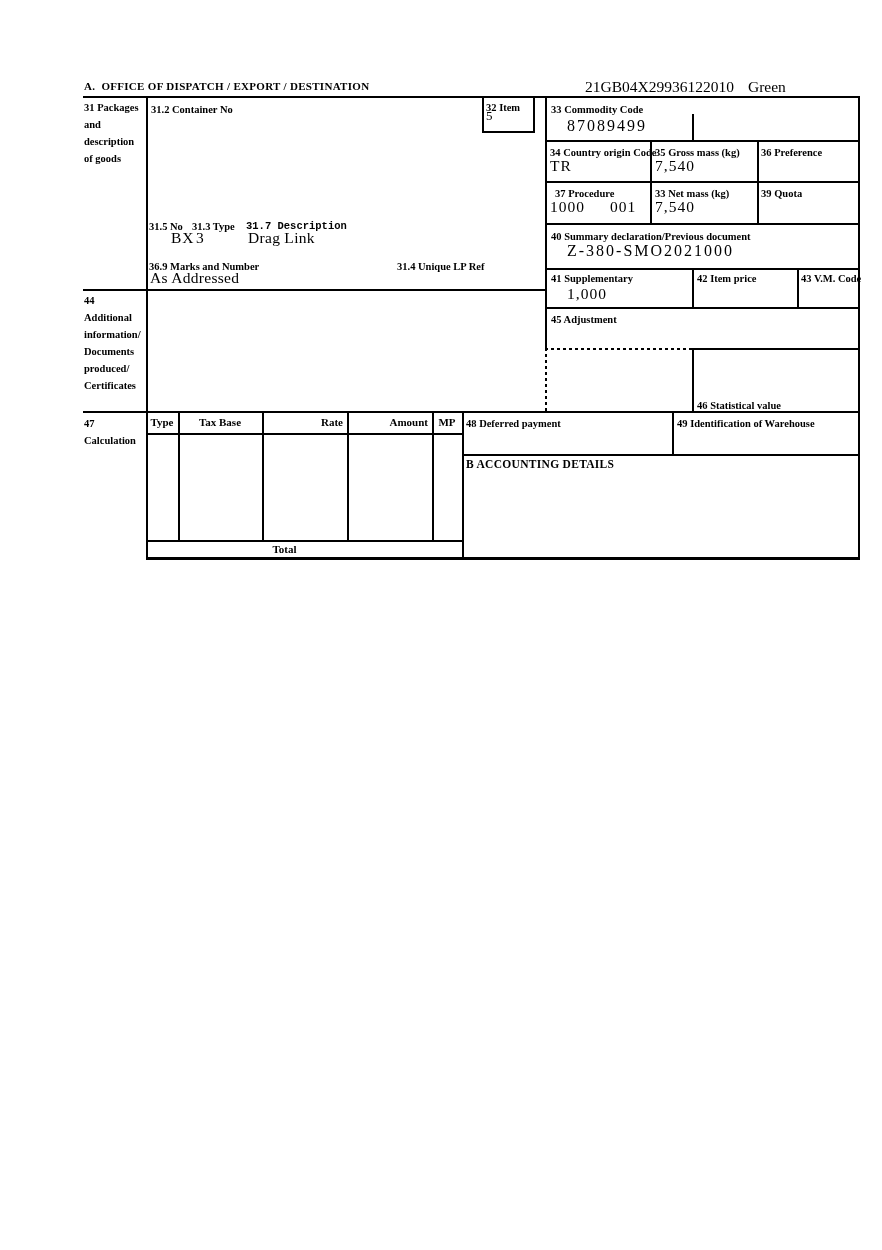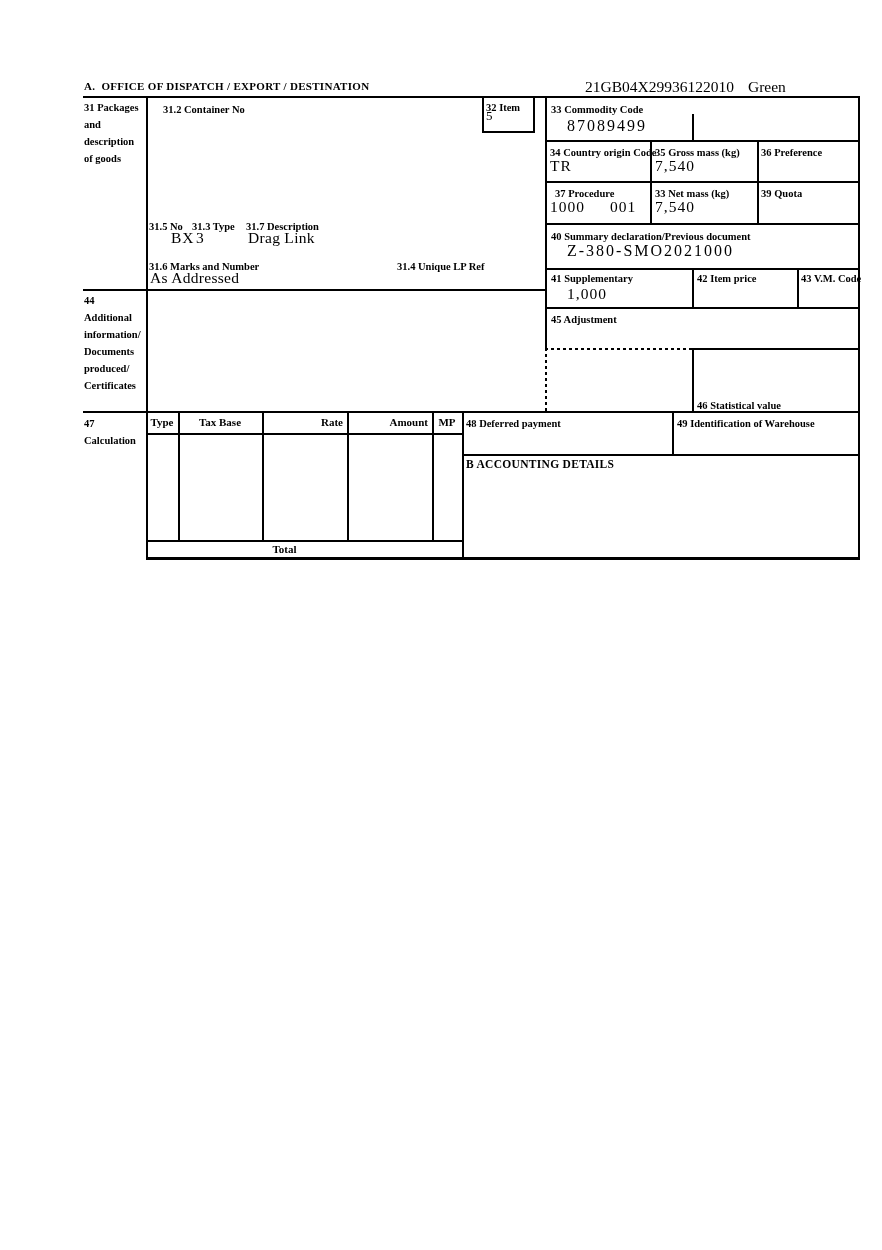--- a/index.html
+++ b/index.html
@@ -62,33 +62,33 @@
   <div class="ln" style="left:262px;top:411px;width:2px;height:131px;"></div>
   <div class="ln" style="left:347px;top:411px;width:2px;height:131px;"></div>
   <div class="ln" style="left:432px;top:411px;width:2px;height:131px;"></div>
   <div class="ln" style="left:462px;top:411px;width:2px;height:148px;"></div>
   <div class="ln" style="left:672px;top:411px;width:2px;height:45px;"></div>
 
   <div class="lbl" style="left:84px;top:99px;">31 Packages
 and
 description
 of goods</div>
-  <div class="lbl" style="left:151px;top:101px;margin-left:12px;">31.2 Container No</div>
+  <div class="lbl" style="left:151px;top:101px;">31.2 Container No</div>
   <div class="lbl" style="left:486px;top:99px;">32 Item</div>
   <div class="lbl" style="left:551px;top:101px;">33 Commodity Code</div>
   <div class="lbl" style="left:550px;top:144px;">34 Country origin Code</div>
   <div class="lbl" style="left:655px;top:144px;">35 Gross mass (kg)</div>
   <div class="lbl" style="left:761px;top:144px;">36 Preference</div>
   <div class="lbl" style="left:555px;top:185px;">37 Procedure</div>
   <div class="lbl" style="left:655px;top:185px;">33 Net mass (kg)</div>
   <div class="lbl" style="left:761px;top:185px;">39 Quota</div>
   <div class="lbl" style="left:149px;top:218px;">31.5 No</div>
   <div class="lbl" style="left:192px;top:218px;">31.3 Type</div>
-  <div class="lbl" style="left:246px;top:218px;">31.7 Description</div>
-  <div class="lbl" style="left:149px;top:258px;">31.6 Marks and Number</div>
+  <div class="lbl" style="left:246px;top:218px;font-family:Liberation Mono, monospace;">31.7 Description</div>
+  <div class="lbl" style="left:149px;top:258px;">36.9 Marks and Number</div>
   <div class="lbl" style="left:397px;top:258px;">31.4 Unique LP Ref</div>
   <div class="lbl" style="left:551px;top:228px;">40 Summary declaration/Previous document</div>
   <div class="lbl" style="left:551px;top:270px;">41 Supplementary</div>
   <div class="lbl" style="left:697px;top:270px;">42 Item price</div>
   <div class="lbl" style="left:801px;top:270px;">43 V.M. Code</div>
   <div class="lbl" style="left:84px;top:292px;">44
 Additional
 information/
 Documents
 produced/

